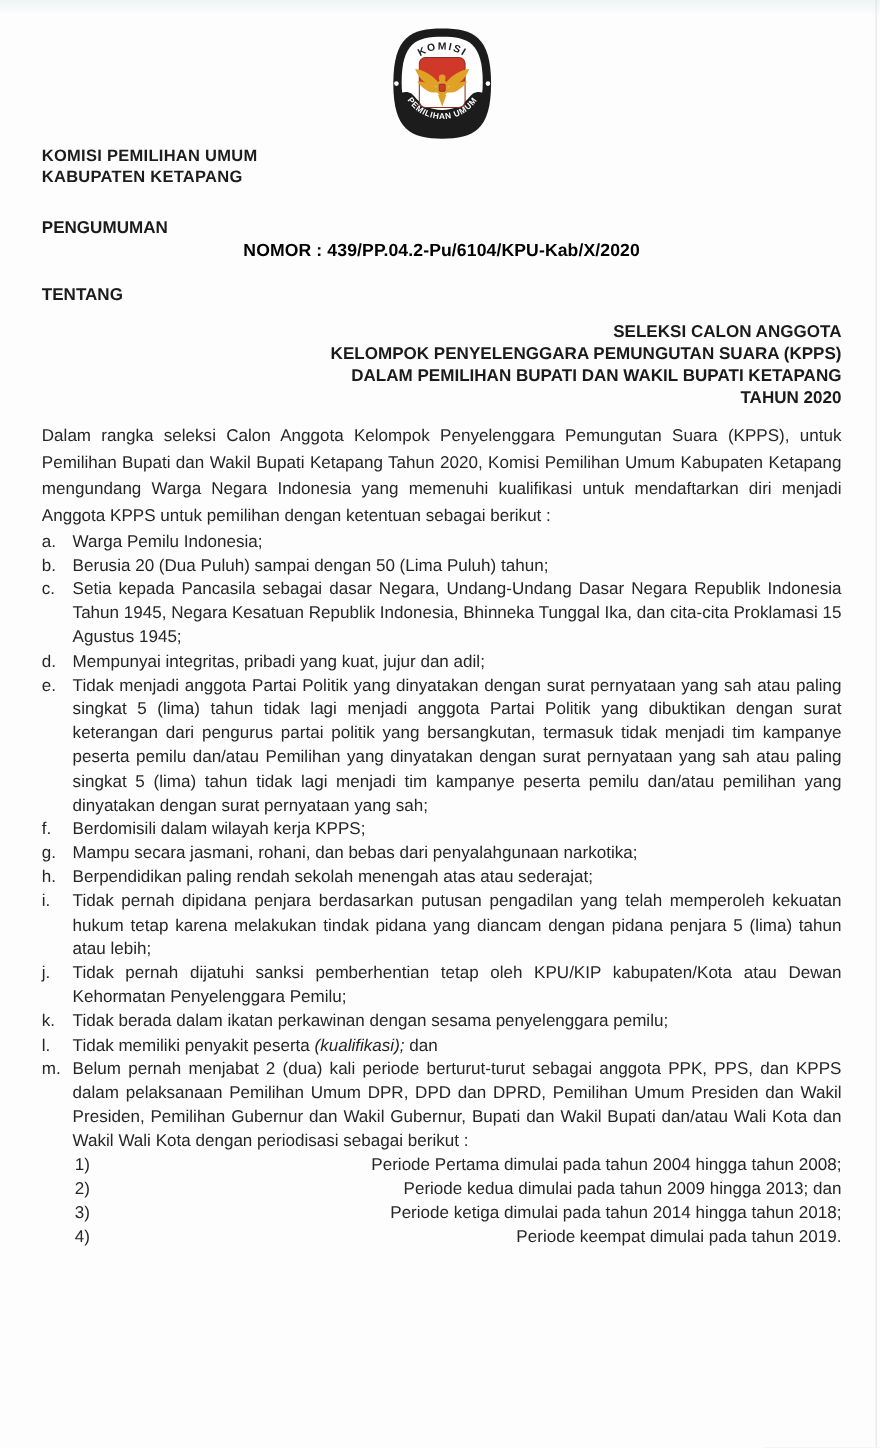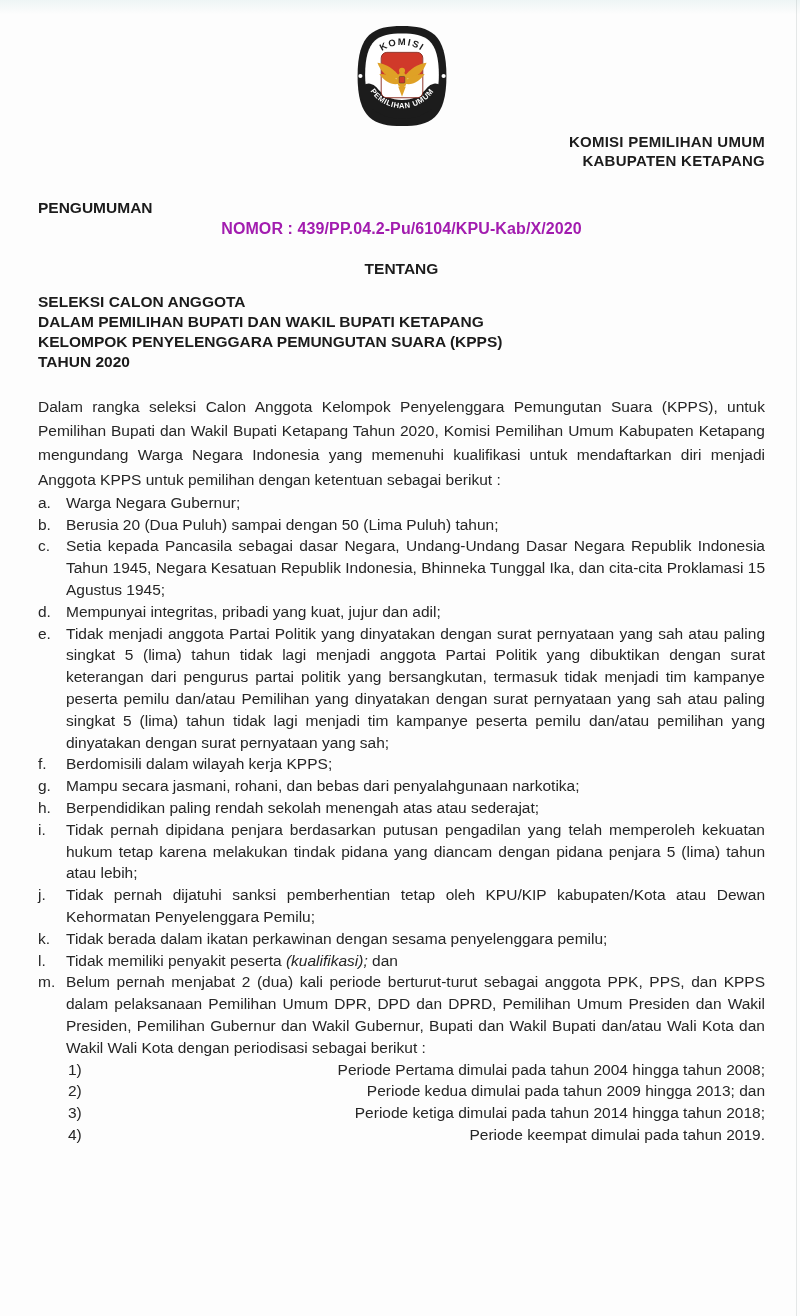--- a/index.html
+++ b/index.html
@@ -22,43 +22,43 @@
   .scan-edge{
     position:absolute;top:0;bottom:0;right:3px;width:1px;
     background:rgba(180,190,190,.35);
   }
   .content{padding:0 35px 0 38px;}
 
   .logo-wrap{margin-top:23px;text-align:center;height:106px;}
   .logo-wrap svg{display:inline-block;}
 
   .org{
-    margin-top:4px;text-align:right;
+    margin-top:4px;text-align:left;
     font-weight:700;font-size:15px;line-height:18.5px;
     letter-spacing:.25px;color:#1c1c1c;
   }
   .doc-type{
     margin-top:27px;
     font-weight:700;font-size:15.5px;line-height:21px;color:#1b1b1b;
   }
   .doc-number{
     text-align:center;
-    font-weight:700;font-size:16px;line-height:22px;color:#a21caf;
+    font-weight:700;font-size:16px;line-height:22px;color:#000000;
     letter-spacing:.1px;
   }
   .about{
-    margin-top:19px;text-align:center;
+    margin-top:19px;text-align:left;
     font-weight:700;font-size:15.5px;line-height:20px;color:#1b1b1b;
   }
   .subject{
-    margin-top:13px;text-align:left;
+    margin-top:13px;text-align:right;
     font-weight:700;font-size:15.5px;line-height:20px;color:#1b1b1b;
   }
   .intro{
-    margin-top:23px;
+    margin-top:13px;
     font-size:15.5px;line-height:24.2px;
     text-align:justify;
   }
   .req-heading{
     margin-top:11px;
     font-size:15.5px;line-height:22px;
   }
   .req-list{font-size:15.5px;line-height:21.8px;}
   .item{display:flex;align-items:flex-start;}
   .item .marker{flex:0 0 28px;}
@@ -126,33 +126,33 @@
       <div>KABUPATEN KETAPANG</div>
     </div>
 
     <div class="doc-type">PENGUMUMAN</div>
     <div class="doc-number">NOMOR : 439/PP.04.2-Pu/6104/KPU-Kab/X/2020</div>
 
     <div class="about">TENTANG</div>
 
     <div class="subject">
       <div>SELEKSI CALON ANGGOTA</div>
+      <div>KELOMPOK PENYELENGGARA PEMUNGUTAN SUARA (KPPS)</div>
       <div>DALAM PEMILIHAN BUPATI DAN WAKIL BUPATI KETAPANG</div>
-      <div>KELOMPOK PENYELENGGARA PEMUNGUTAN SUARA (KPPS)</div>
       <div>TAHUN 2020</div>
     </div>
 
     <div class="intro">Dalam rangka seleksi Calon Anggota Kelompok Penyelenggara Pemungutan Suara (KPPS), untuk Pemilihan Bupati dan Wakil Bupati Ketapang Tahun 2020, Komisi Pemilihan Umum Kabupaten Ketapang mengundang Warga Negara Indonesia yang memenuhi kualifikasi untuk mendaftarkan diri menjadi Anggota KPPS untuk pemilihan dengan ketentuan sebagai berikut :</div>
 
 
     <div class="req-list">
 
       <div class="item">
         <span class="marker">a.</span>
-        <span class="txt">Warga Negara Gubernur;</span>
+        <span class="txt">Warga Pemilu Indonesia;</span>
       </div>
 
       <div class="item">
         <span class="marker">b.</span>
         <span class="txt">Berusia 20 (Dua Puluh) sampai dengan 50 (Lima Puluh) tahun;</span>
       </div>
 
       <div class="item">
         <span class="marker">c.</span>
         <span class="txt">Setia kepada Pancasila sebagai dasar Negara, Undang-Undang Dasar Negara Republik Indonesia Tahun 1945, Negara Kesatuan Republik Indonesia, Bhinneka Tunggal Ika, dan cita-cita Proklamasi 15 Agustus 1945;</span>

